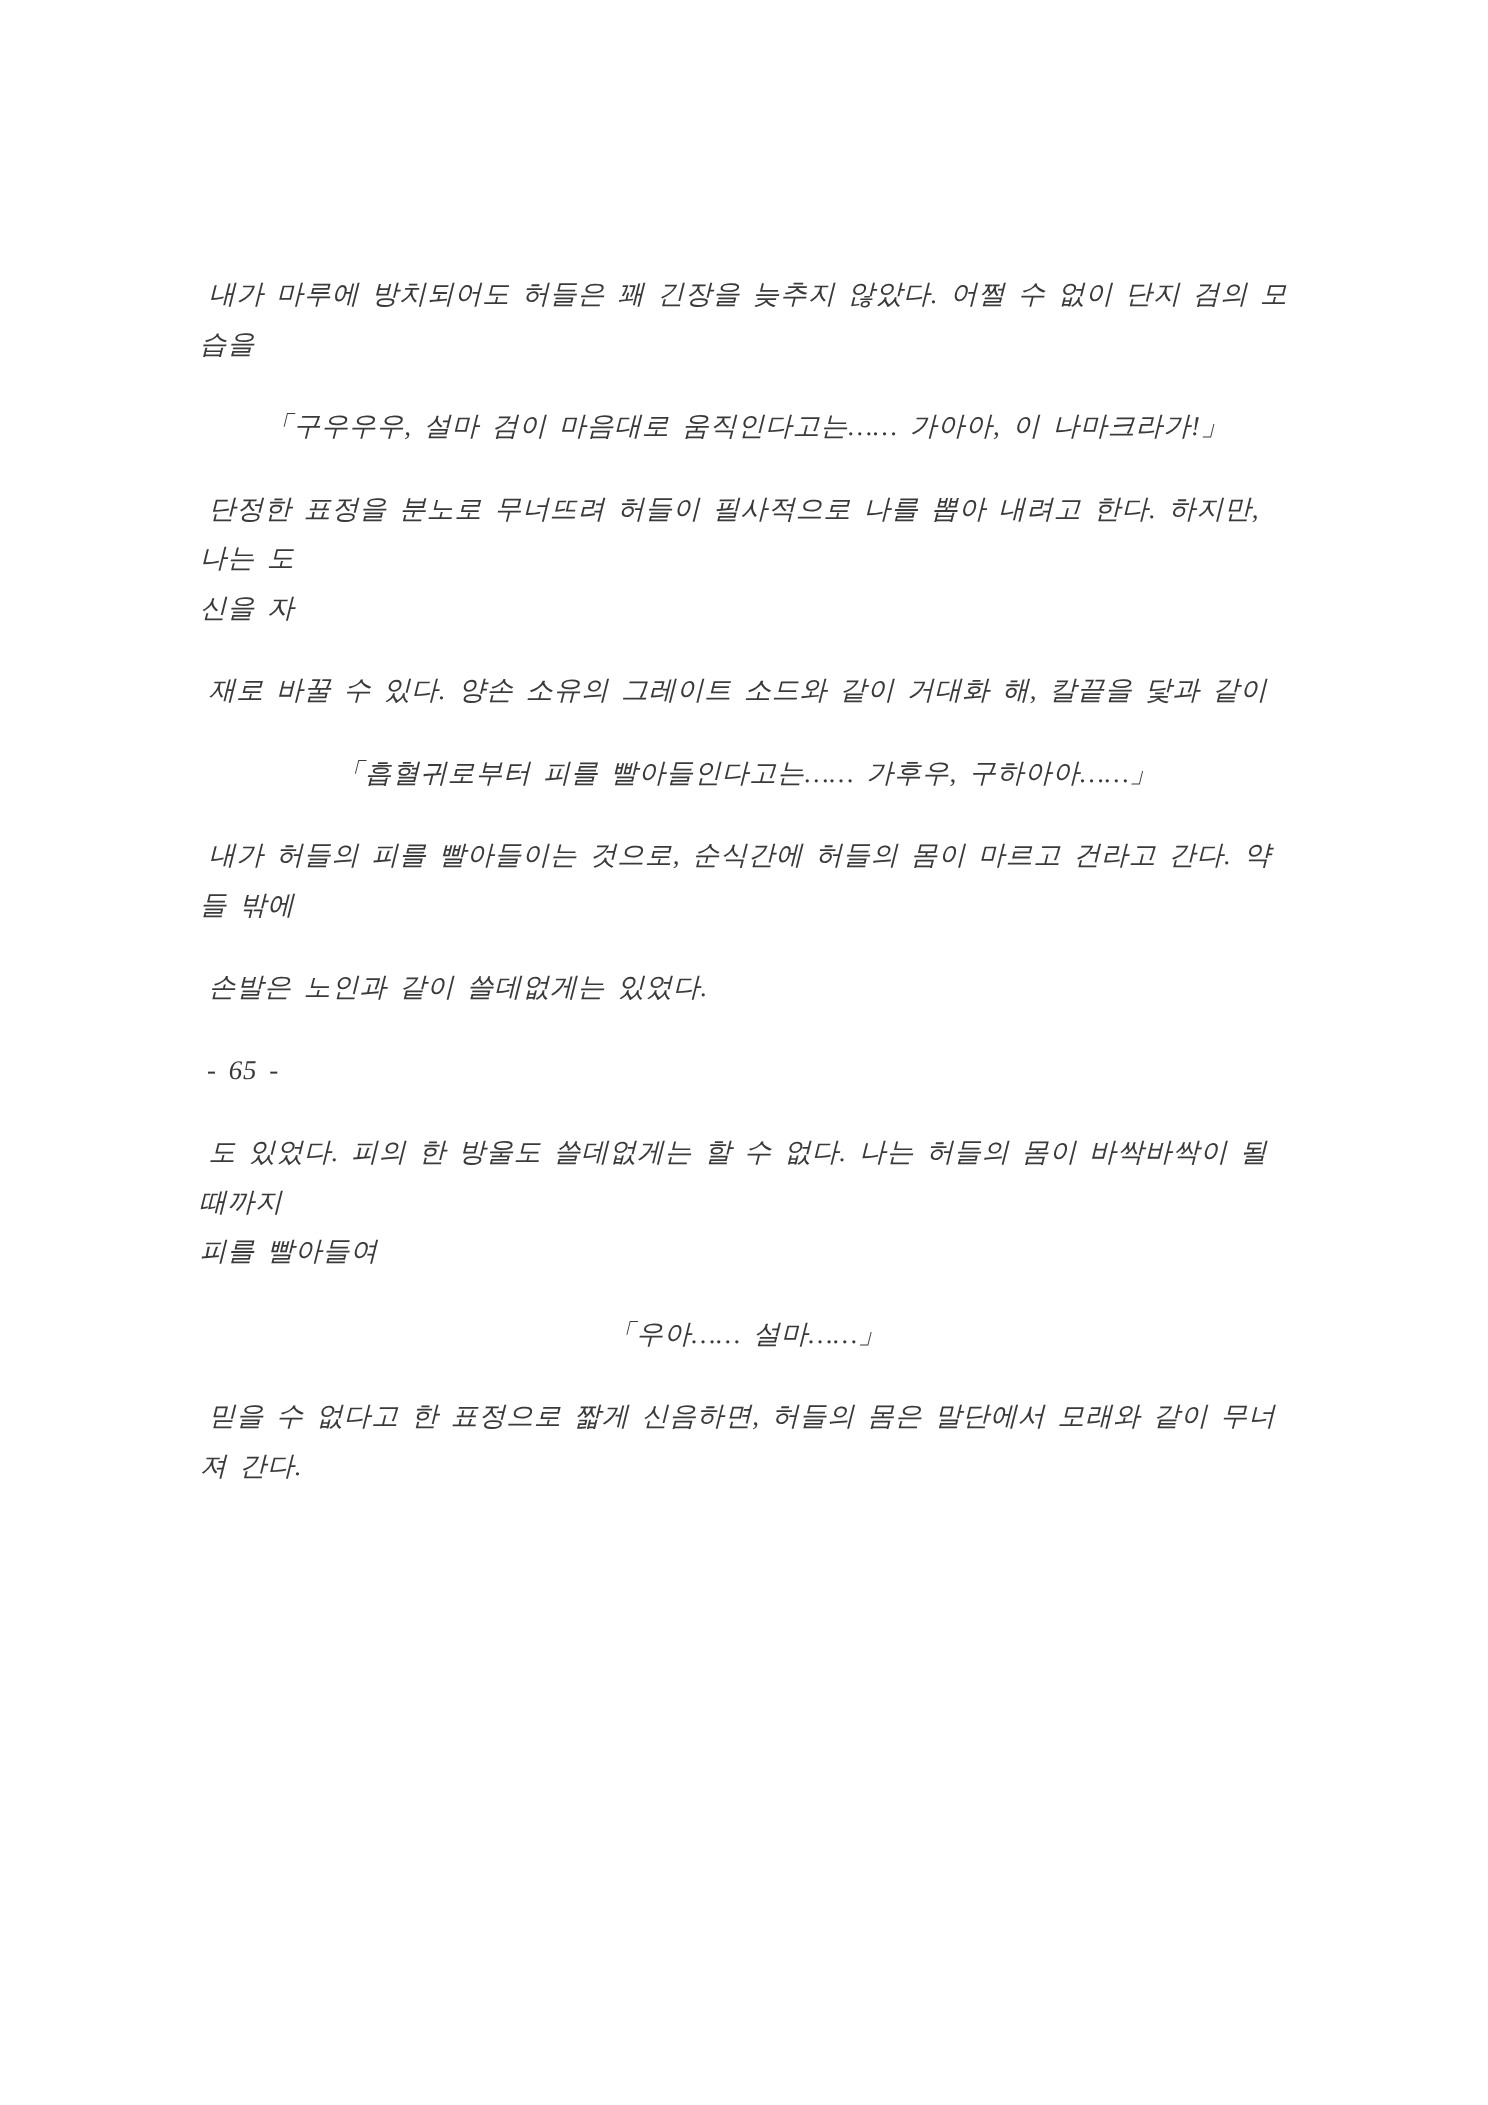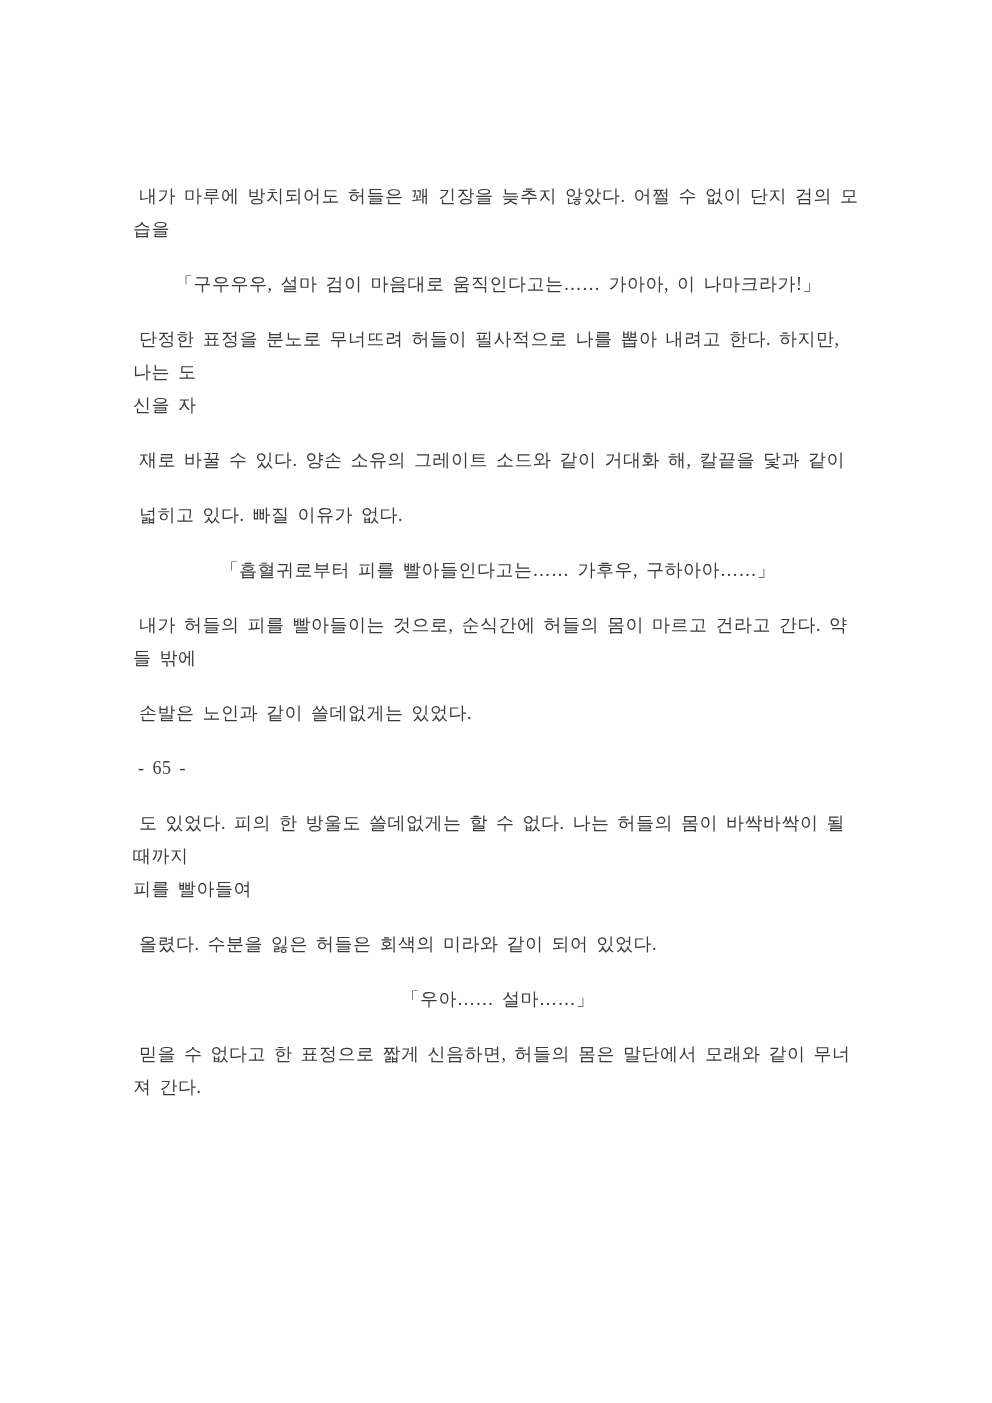--- a/index.html
+++ b/index.html
@@ -27,44 +27,43 @@
   }
   .text-column p {
     margin: 0 0 22px 0;
     font-size: 18px;
     line-height: 33px;
     color: #3a3a3a;
     letter-spacing: 0.5px;
     word-spacing: 3px;
     white-space: pre-wrap;
     text-indent: 6px;
+    font-style: italic;
   }
   .text-column p.quote {
     text-indent: 0;
     text-align: center;
   }
   .text-column p.page-number {
     text-indent: 5px;
   }
 </style>
 </head>
 <body>
 
 <div class="page">
   <div class="text-column" id="text-column">
 
   <p class="normal">내가 마루에 방치되어도 허들은 꽤 긴장을 늦추지 않았다. 어쩔 수 없이 단지 검의 모습을</p>
       <p class="quote">「구우우우, 설마 검이 마음대로 움직인다고는…… 가아아, 이 나마크라가!」</p>
       <p class="normal">단정한 표정을 분노로 무너뜨려 허들이 필사적으로 나를 뽑아 내려고 한다. 하지만, 나는 도
 신을 자</p>
       <p class="normal">재로 바꿀 수 있다. 양손 소유의 그레이트 소드와 같이 거대화 해, 칼끝을 닻과 같이</p>
-      <p class="normal">넓히고 있다. 빠질 이유가 없다.</p>
       <p class="quote">「흡혈귀로부터 피를 빨아들인다고는…… 가후우, 구하아아……」</p>
       <p class="normal">내가 허들의 피를 빨아들이는 것으로, 순식간에 허들의 몸이 마르고 건라고 간다. 약들 밖에</p>
       <p class="normal">손발은 노인과 같이 쓸데없게는 있었다.</p>
       <p class="page-number">- 65 -</p>
       <p class="normal">도 있었다. 피의 한 방울도 쓸데없게는 할 수 없다. 나는 허들의 몸이 바싹바싹이 될 때까지
 피를 빨아들여</p>
-      <p class="normal">올렸다. 수분을 잃은 허들은 회색의 미라와 같이 되어 있었다.</p>
       <p class="quote">「우아…… 설마……」</p>
       <p class="normal">믿을 수 없다고 한 표정으로 짧게 신음하면, 허들의 몸은 말단에서 모래와 같이 무너져 간다.</p>
     </div>
 </div>
 
 </body></html>

